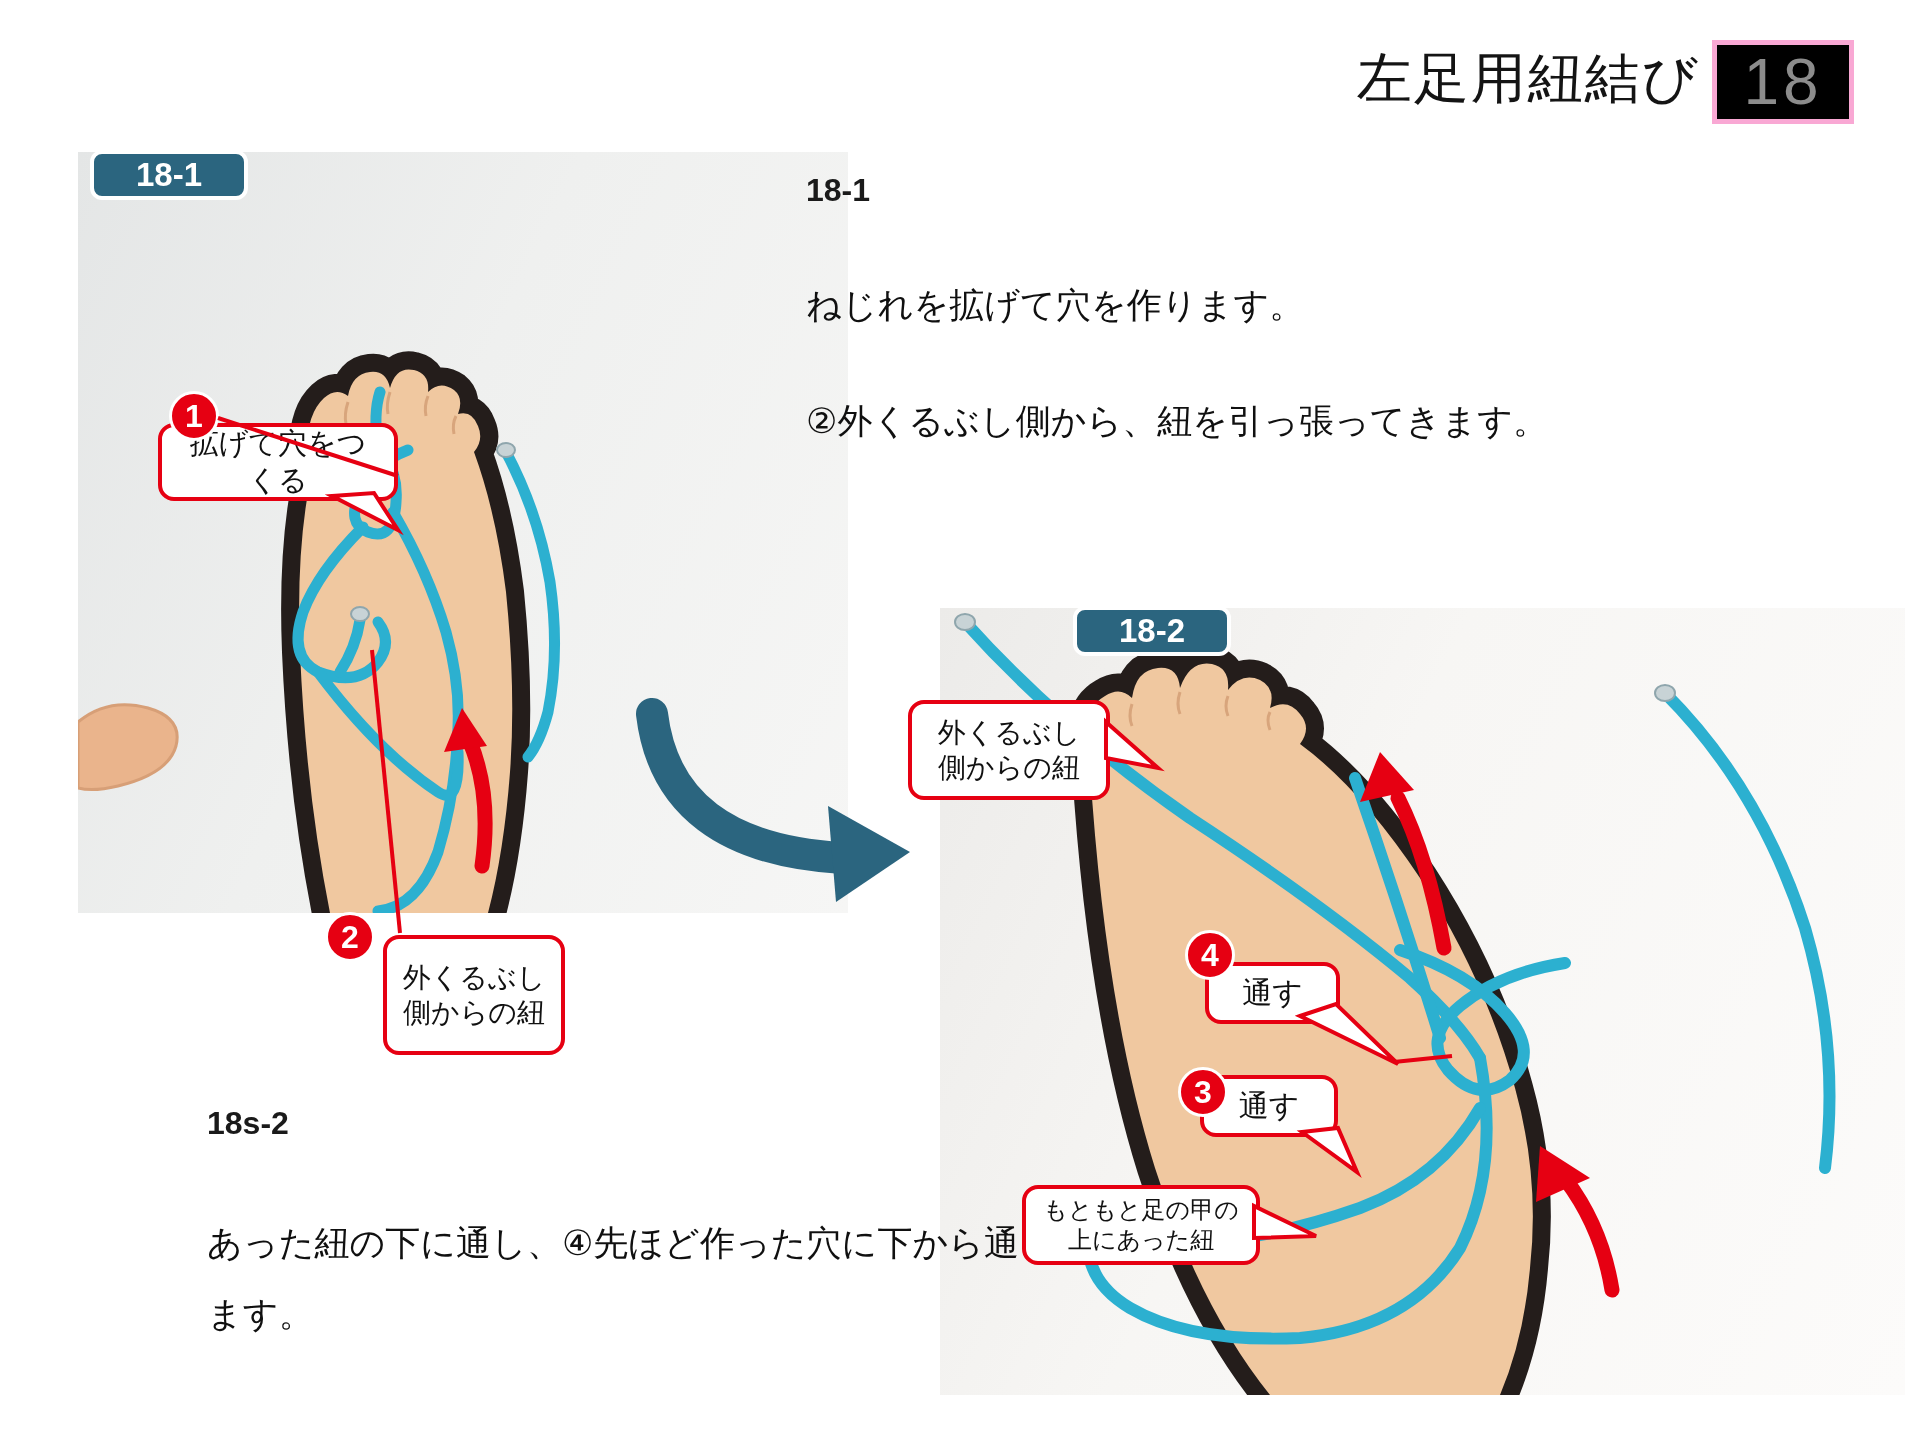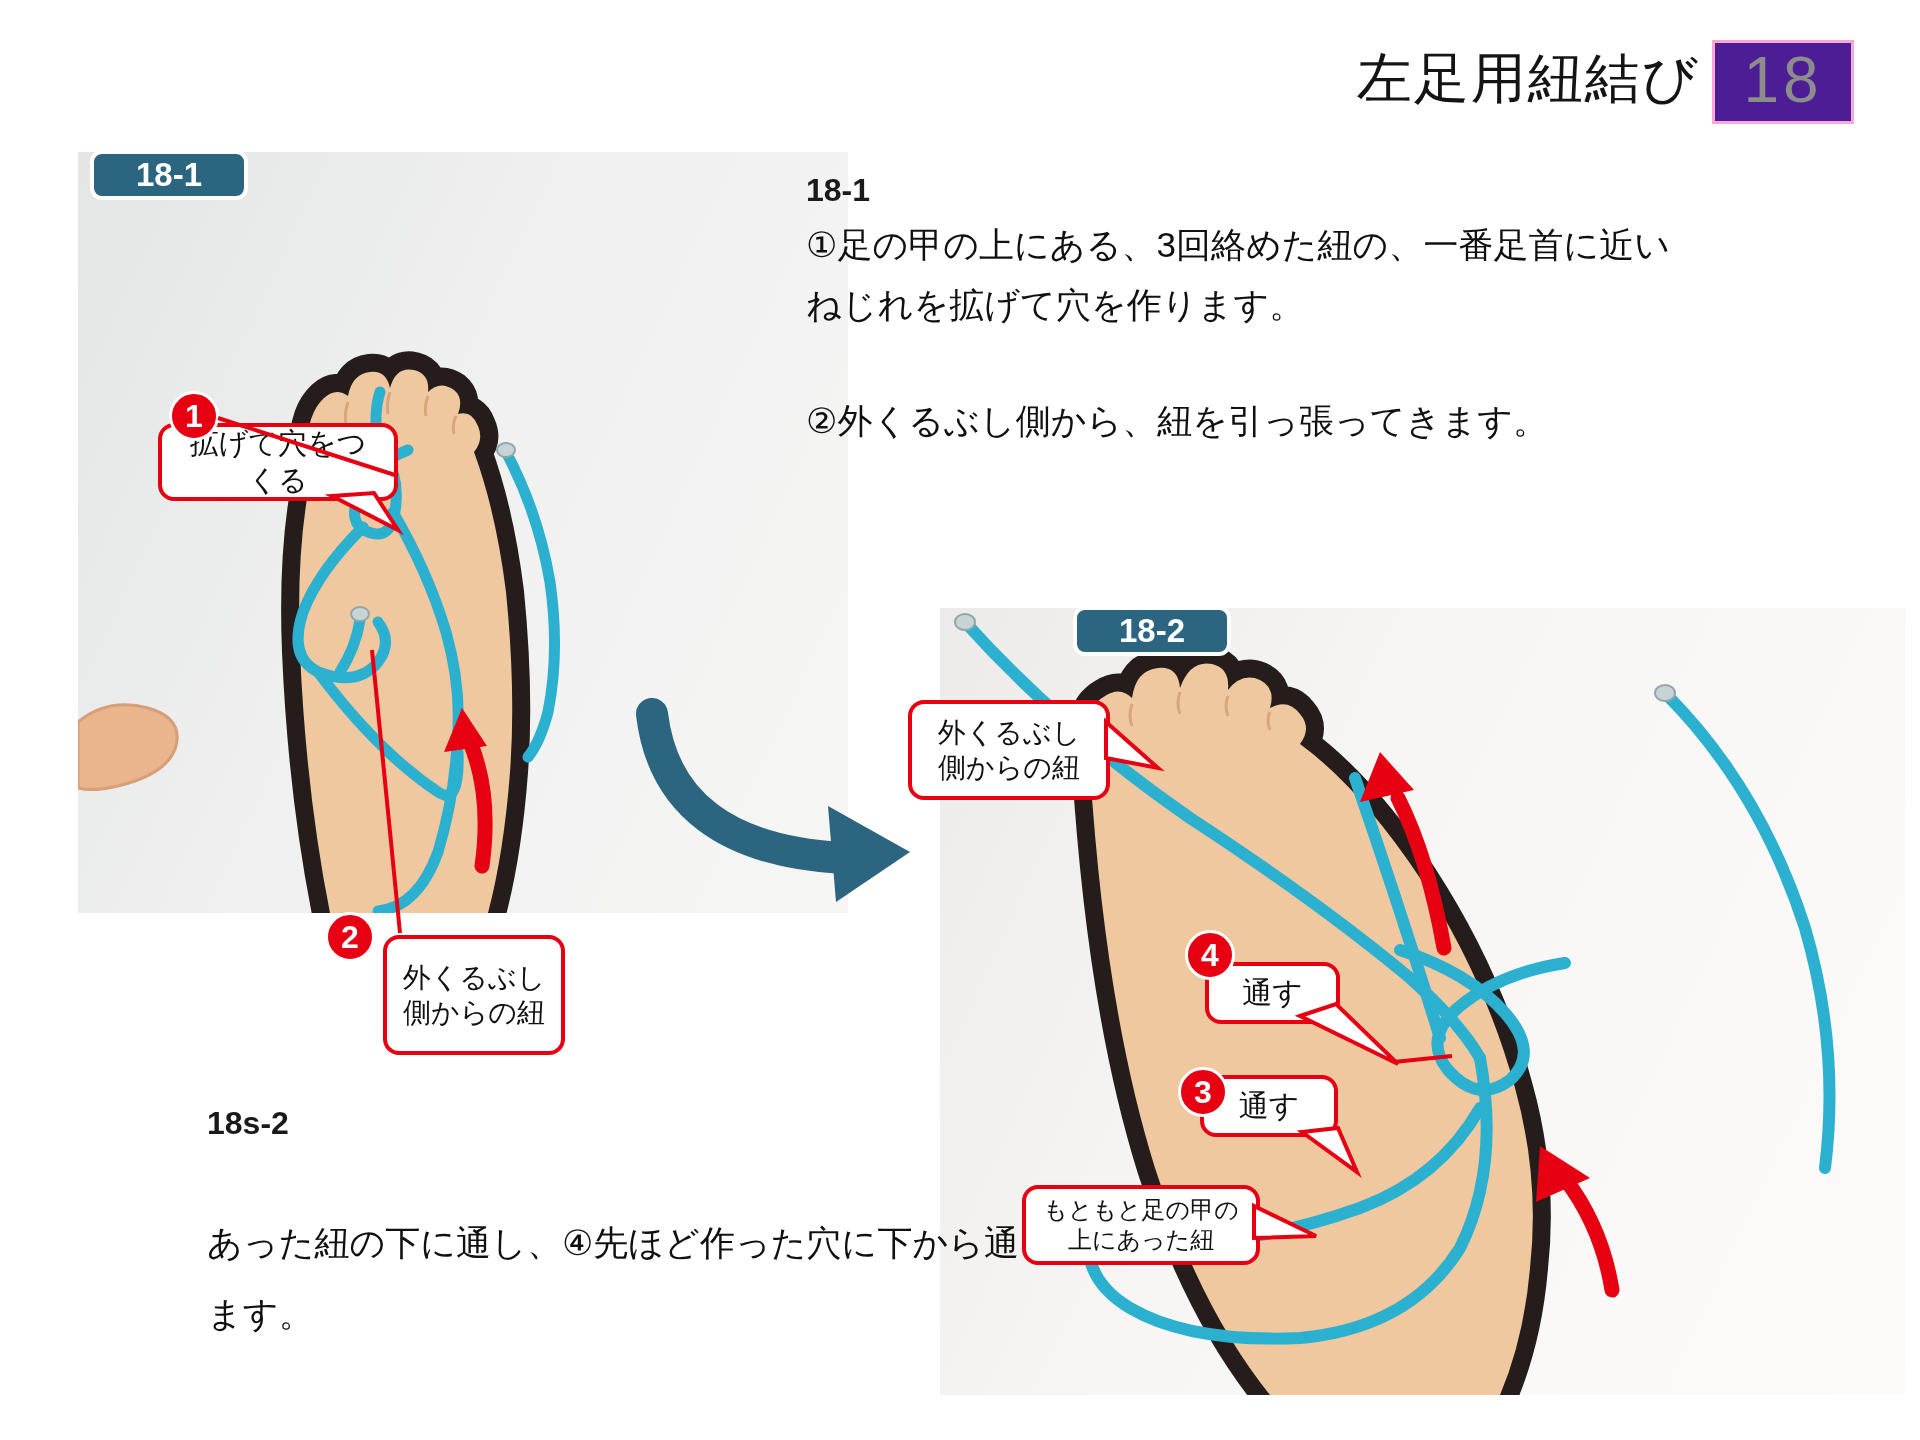--- a/index.html
+++ b/index.html
@@ -5,21 +5,21 @@
   html,body { margin:0; padding:0; background:#ffffff; }
   .page {
     position:relative; width:1920px; height:1440px; background:#ffffff;
     font-family:"Liberation Sans","DejaVu Sans",sans-serif; overflow:hidden; color:#111;padding-left:28px;
   }
   .abs { position:absolute; }
 
   
   .title { font-size:55px; color:#141414; letter-spacing:2px; text-align:right; }
   .pagebox {
-    border:3px solid #f9a8d4; background:#4c1d95; display:flex; align-items:flex-start; justify-content:center;
+    border:5px solid #f9a8d4; background:#000000; display:flex; align-items:flex-end; justify-content:center;
     font-size:64px; color:#8c8c8c; letter-spacing:4px; box-sizing:border-box;
   }
 
   
   .photo1 { background:linear-gradient(115deg,#e4e6e6 0%,#eff0ef 45%,#f6f6f5 100%); }
   .photo2 { background:linear-gradient(115deg,#ecebe9 0%,#f7f6f4 40%,#fcfbfa 100%); }
 
   
   .badge {
     background:#2b657f; color:#fff; font-weight:bold; font-size:33px;
@@ -95,21 +95,20 @@
 
   <div class="abs num-circle" style="left:325px; top:912px; width:50px; height:50px; font-size:32px;">
     <span>2</span>
   </div>
   <div class="abs bubble" style="left:383px; top:935px; width:182px; height:120px; font-size:28px;">
     <div>外くるぶし</div>
     <div>側からの紐</div>
   </div>
 
   <div class="abs h-bold" style="left:806px; top:172px;">18-1</div>
-  <div class="abs body-line" style="left:806px; top:222px;">①足の甲の上にある、3回絡めた紐の、一番足首に近い</div>
   <div class="abs body-line" style="left:806px; top:398px;">②外くるぶし側から、紐を引っ張ってきます。</div>
   <div class="abs body-line" style="left:806px; top:282px;">ねじれを拡げて穴を作ります。</div>
 
   <div class="abs photo2" style="left:940px; top:608px; width:965px; height:787px;">
     <svg width="965" height="787" viewBox="0 0 965 787">
 
       <path d="M 150 160 Q 135 105 165 88 Q 180 78 192 90 Q 196 62 218 60 Q 238 58 240 80 Q 250 52 272 56 Q 290 60 288 82 Q 302 64 320 72 Q 336 80 330 100 Q 348 90 360 106 Q 372 120 360 136 Q 420 180 480 270 Q 545 370 575 480 Q 600 570 590 660 Q 584 730 560 787 L 330 787 Q 260 700 215 560 Q 165 400 150 160 Z" fill="#241d1b" stroke="#241d1b" stroke-width="36" stroke-linejoin="round"></path>
 
       <path d="M 150 160 Q 135 105 165 88 Q 180 78 192 90 Q 196 62 218 60 Q 238 58 240 80 Q 250 52 272 56 Q 290 60 288 82 Q 302 64 320 72 Q 336 80 330 100 Q 348 90 360 106 Q 372 120 360 136 Q 420 180 480 270 Q 545 370 575 480 Q 600 570 590 660 Q 584 730 560 787 L 330 787 Q 260 700 215 560 Q 165 400 150 160 Z" fill="#f0c8a0"></path>
       <path d="M 192 96 Q 188 108 192 118 M 240 84 Q 236 96 240 106 M 288 88 Q 284 98 288 108 M 330 104 Q 326 112 330 122" stroke="#d8a57c" stroke-width="3" fill="none"></path>

